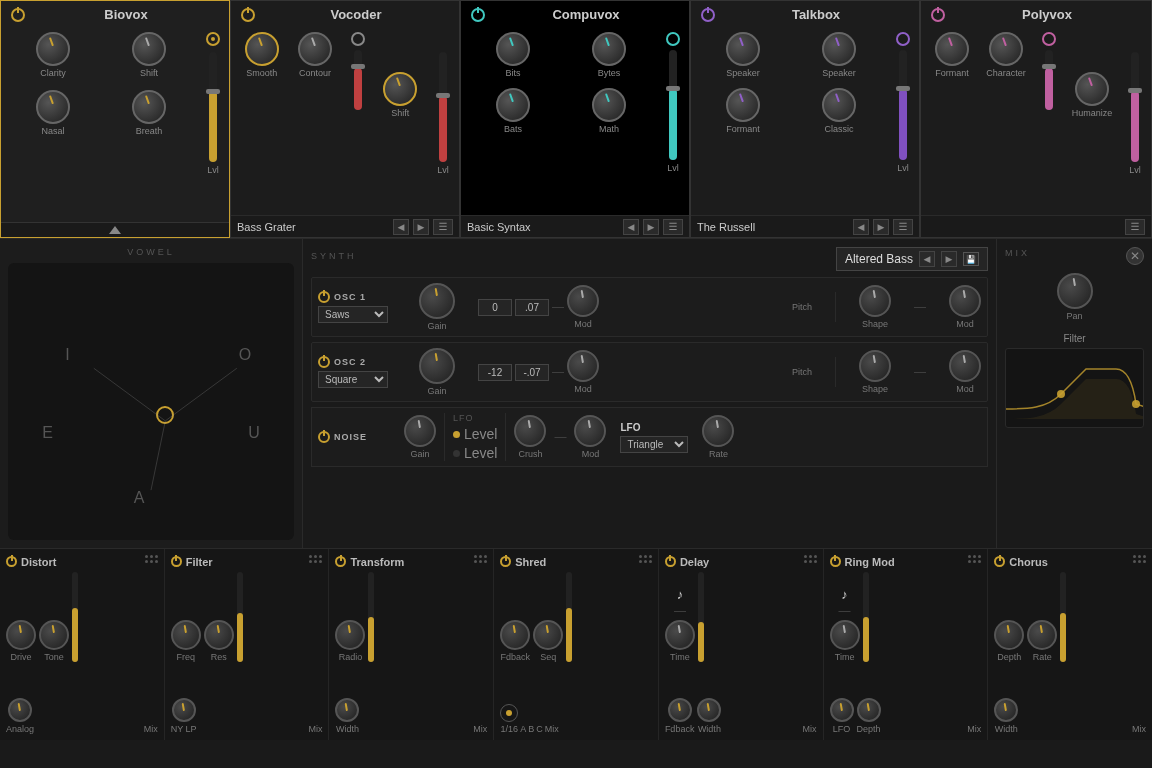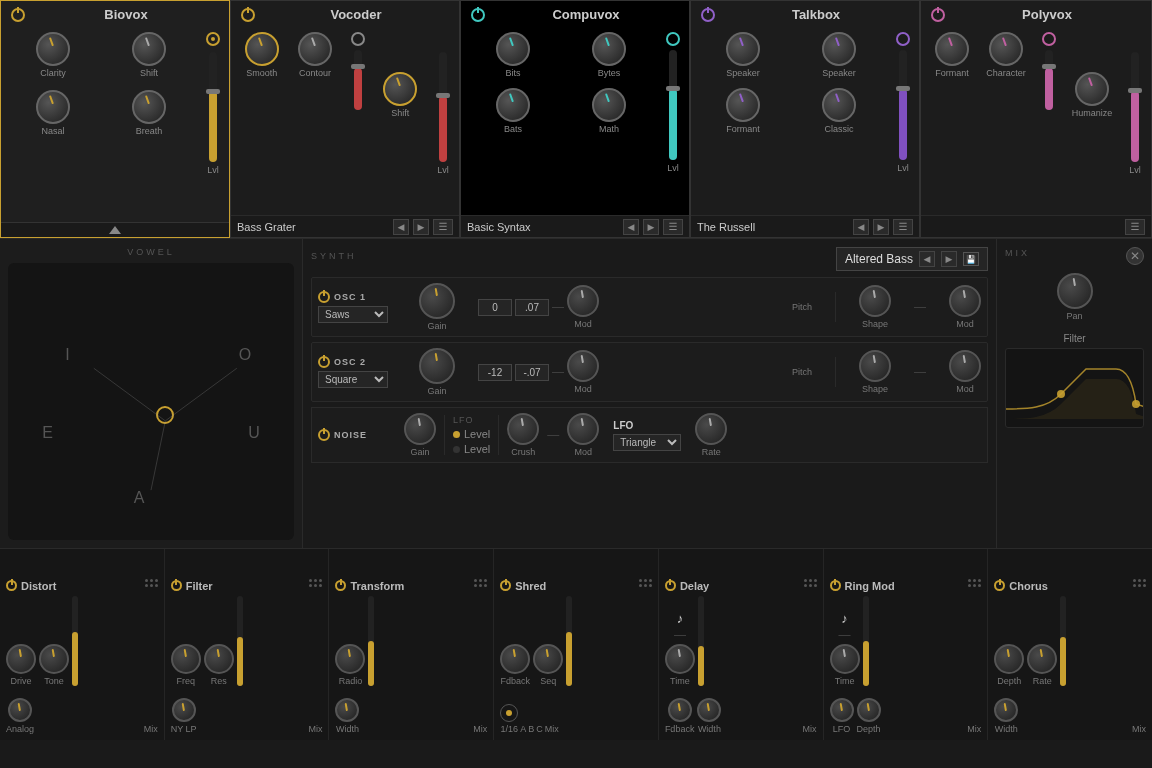--- a/index.html
+++ b/index.html
@@ -359,21 +359,21 @@
     .lfo-block-label {
       font-size: 9px;
       color: #555;
       letter-spacing: 1px;
     }
 
     .lfo-row {
       display: flex;
       align-items: center;
       gap: 4px;
-      font-size: 11px;
+      font-size: 14px;
       color: #888;
     }
 
     .dot-active {
       width: 7px;
       height: 7px;
       border-radius: 50%;
       background: #c8a030;
       flex-shrink: 0;
     }
@@ -459,21 +459,20 @@
       padding: 6px;
       display: flex;
       flex-direction: column;
     }
 
     .fx-head {
       display: flex;
       align-items: center;
       gap: 4px;
       margin-bottom: 4px;
-      margin-top: 24px;
     }
 
     .fx-title {
       font-size: 11px;
       font-weight: bold;
       color: #bbb;
       flex: 1;
     }
 
     .drag-grid {

